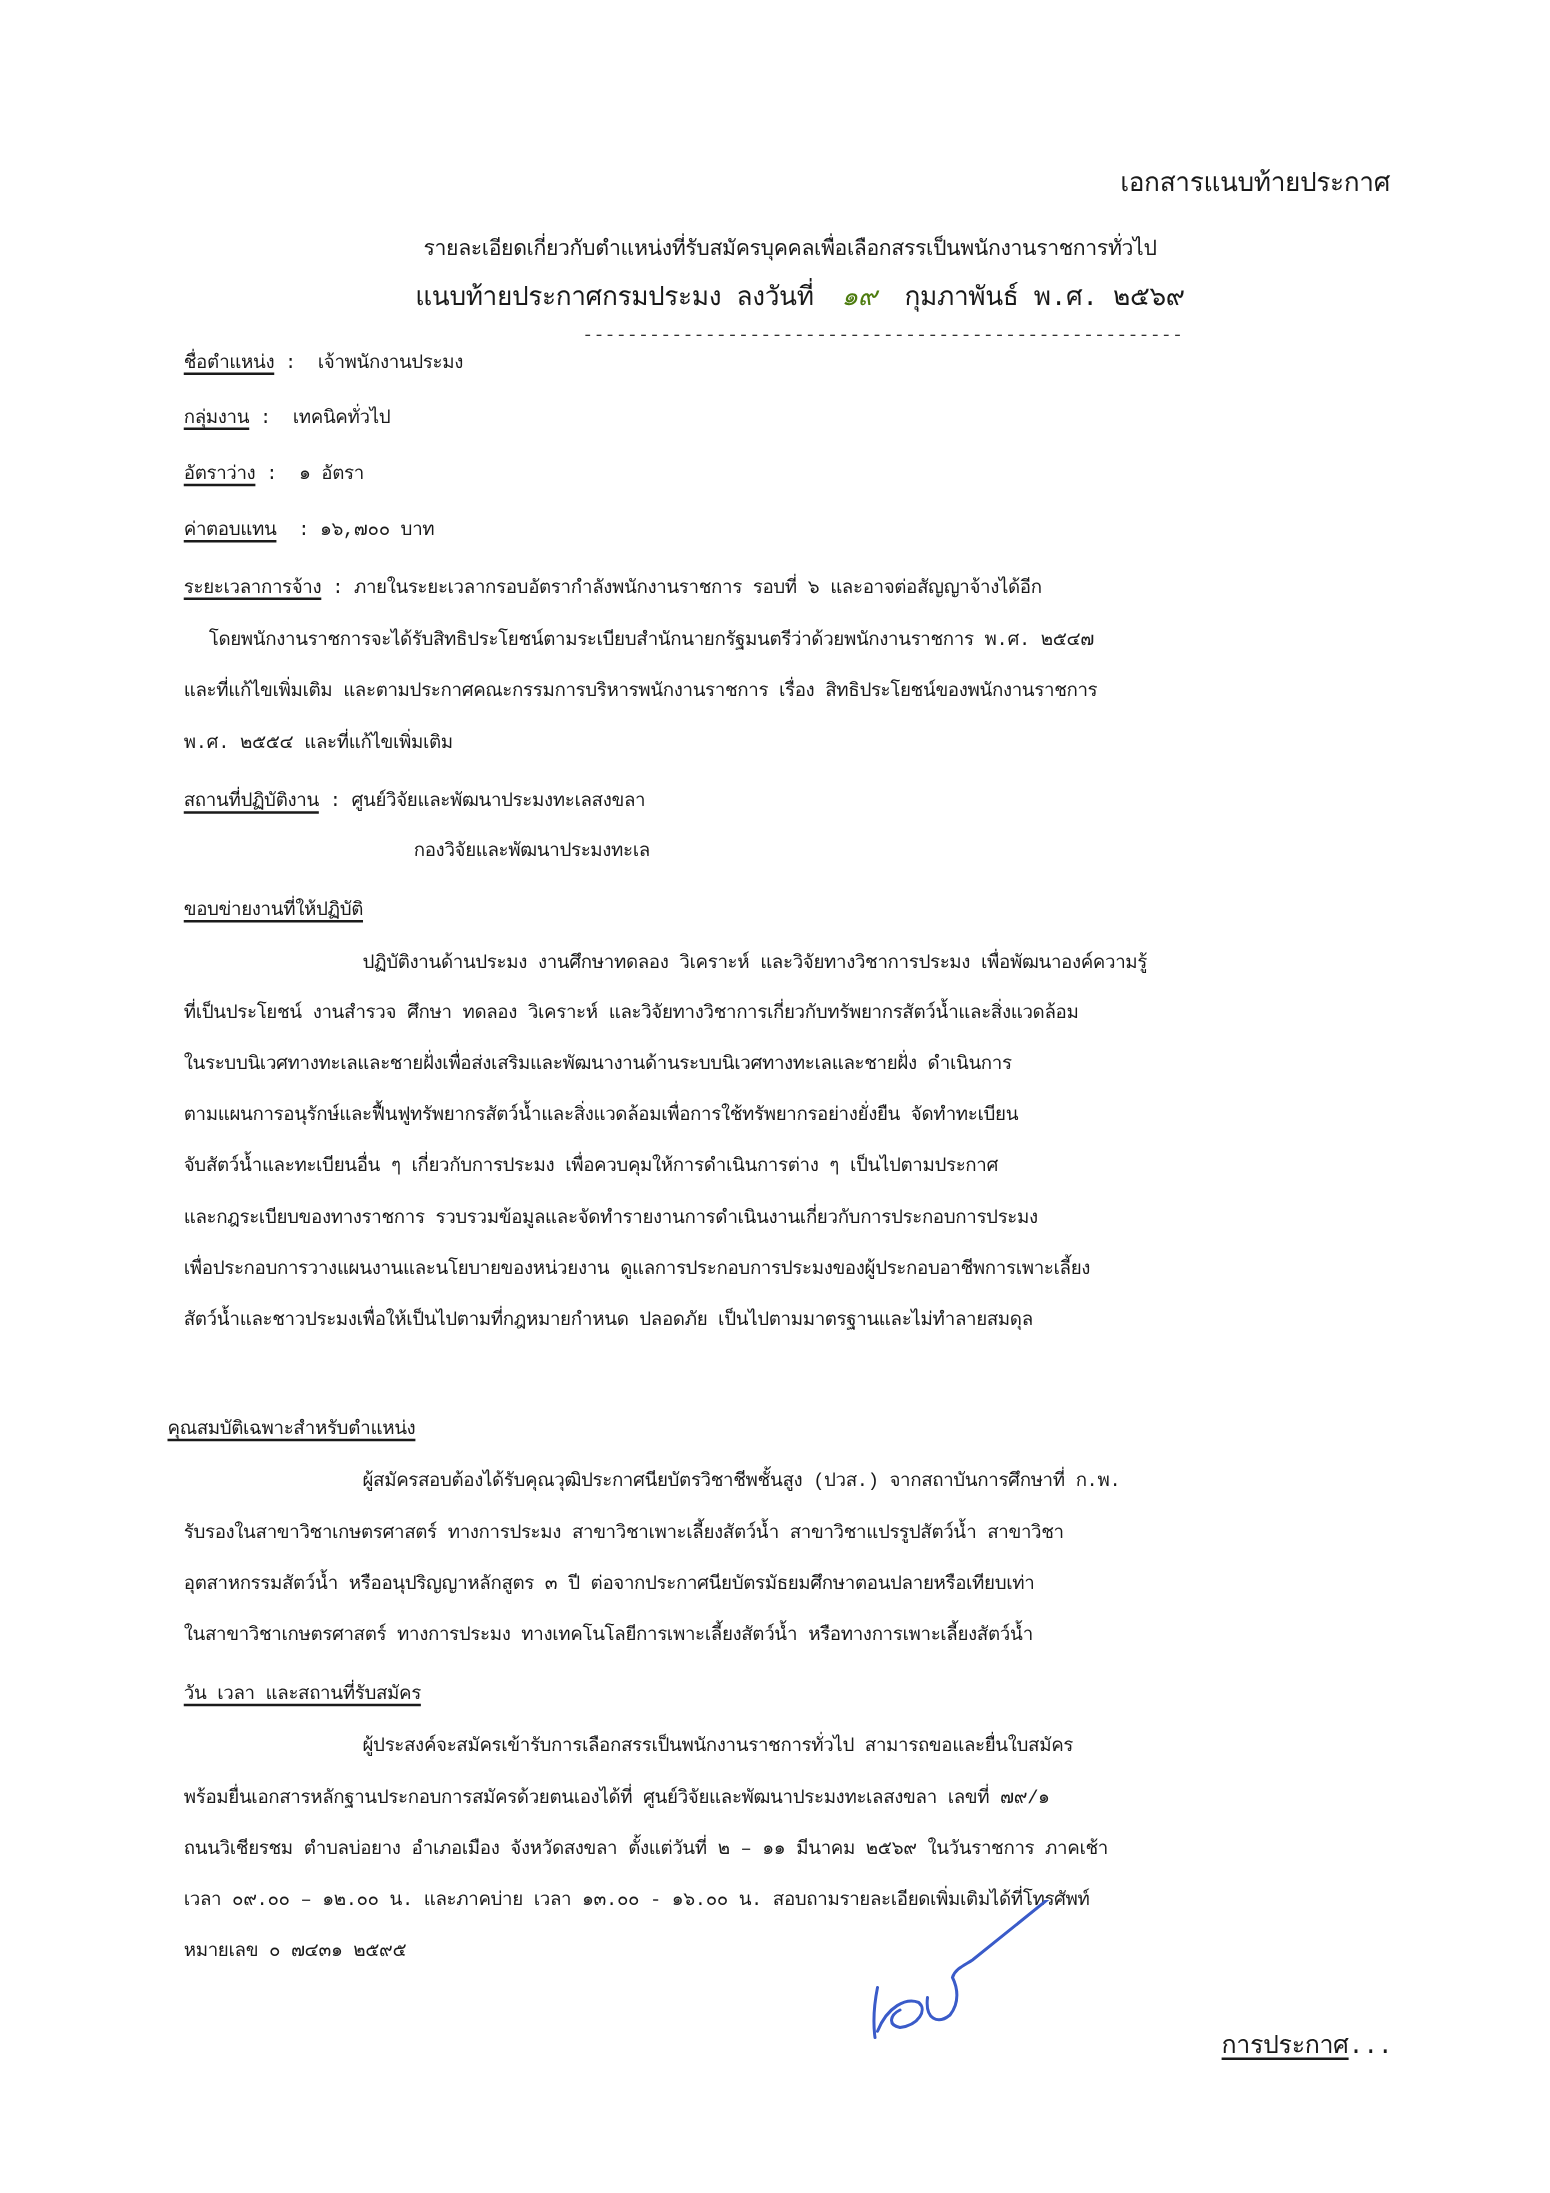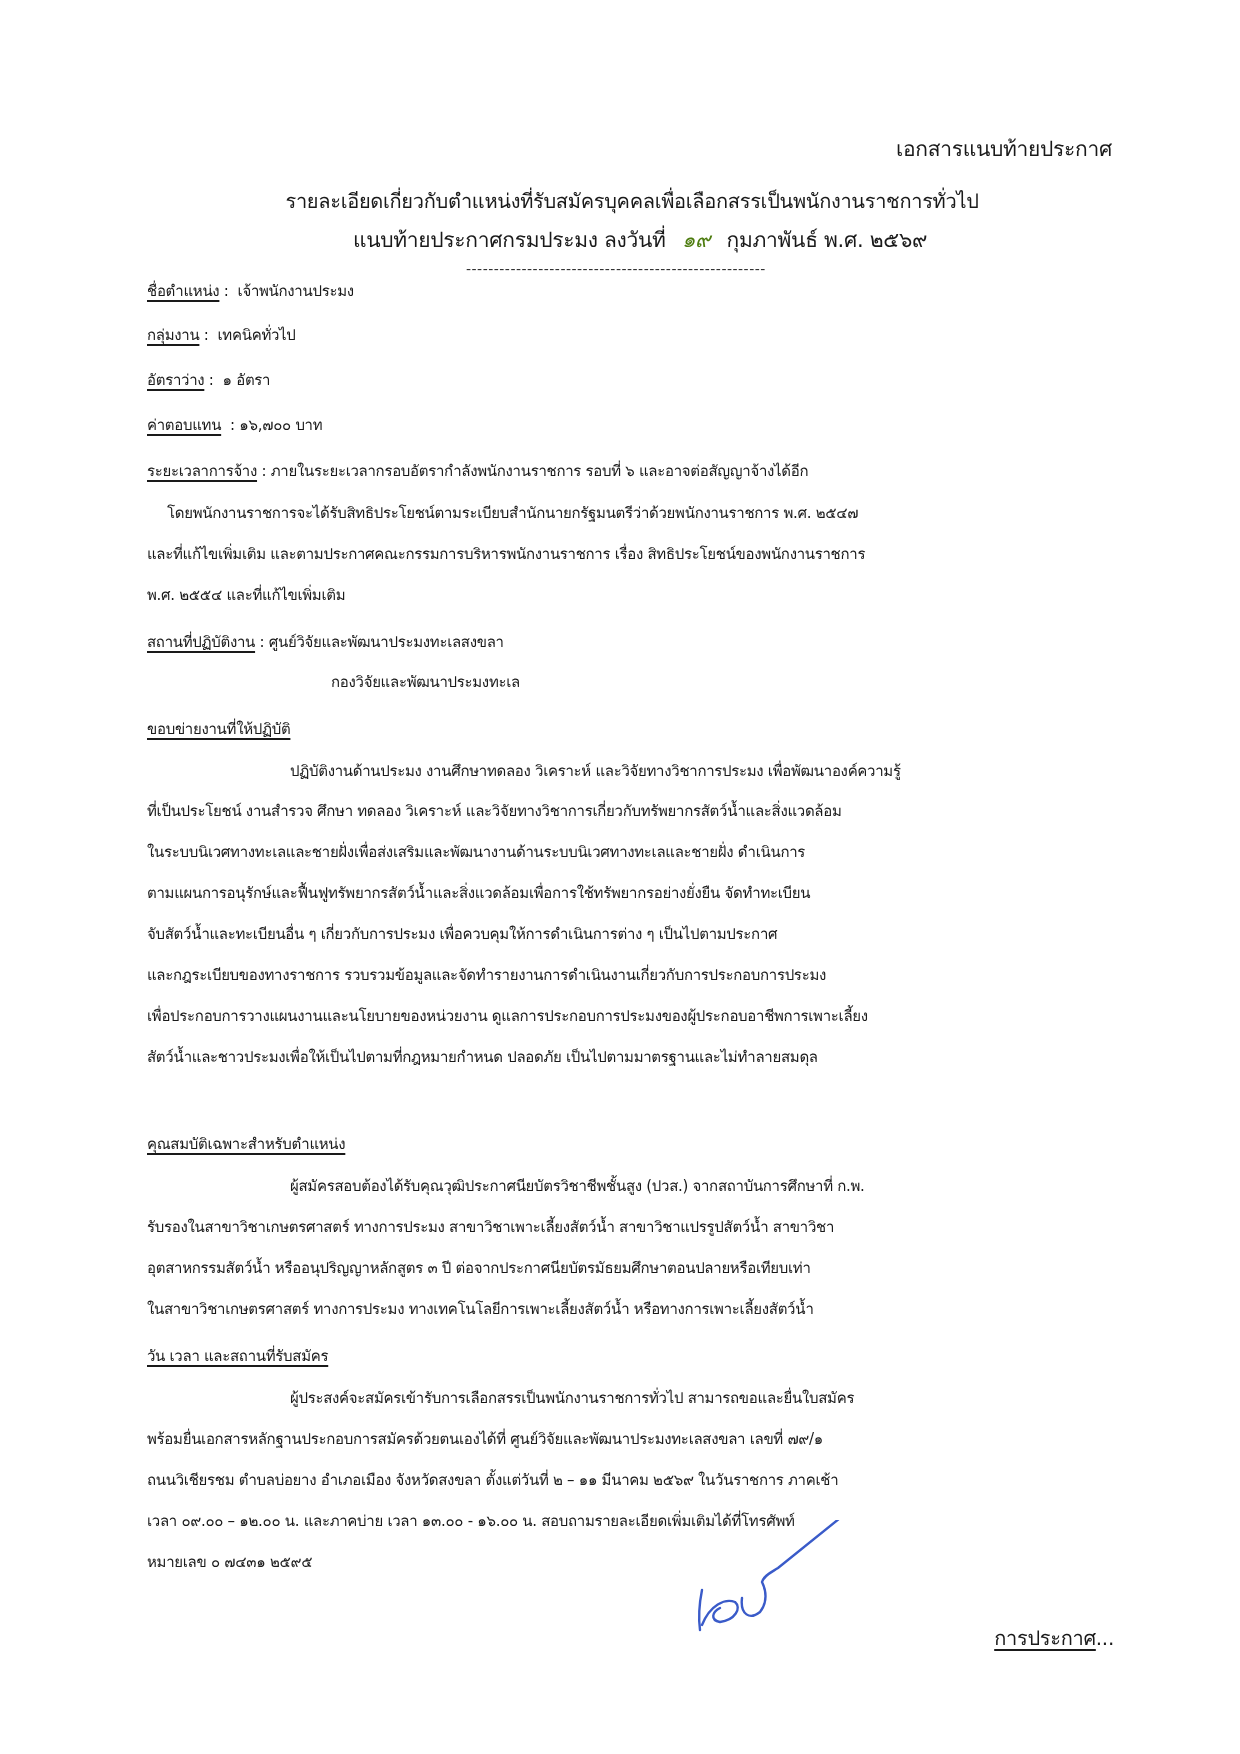--- a/index.html
+++ b/index.html
@@ -1,28 +1,28 @@
 <!DOCTYPE html>
 <html><head>
 <meta charset="utf-8">
 <style>
   html, body { margin: 0; padding: 0; background: #ffffff; }
   body {
     width: 1240px; height: 1754px; position: relative; overflow: hidden;
     font-family: "DejaVu Sans", "Liberation Sans", sans-serif;
     color: #1a1a1a;
   }
-  .page { position: absolute; left: 0; top: 0; width: 1240px; height: 1406px; }
+  .page { position: absolute; left: 0; top: 0; width: 1240px; height: 1406px; font-family: Liberation Mono, monospace; }
   .line {
     position: absolute; white-space: nowrap; font-size: 15px; line-height: 26px;
     letter-spacing: -0.3px;
   }
   .u { text-decoration: underline; text-underline-offset: 4px; text-decoration-thickness: 1.5px; }
   .header-right { right: 128px; top: 136px; font-size: 21px; }
-  .title1 { left: 0; right: 0; text-align: center; top: 188px; font-size: 20px; padding-left: 24px; }
+  .title1 { left: 0; right: 0; text-align: center; top: 188px; font-size: 17px; padding-left: 24px; }
   .title2 { left: 0; right: 0; text-align: center; top: 227px; font-size: 21px; padding-left: 40px; }
   .handdate { color: #4d7c0f; font-style: italic; font-size: 21px; margin: 0 10px; }
   .dashes { left: 466px; top: 256px; font-size: 14px; letter-spacing: 0.5px; color: #333; }
   .sig { position: absolute; left: 680px; top: 1500px; width: 200px; height: 120px; }
   .continue { right: 126px; top: 1625px; font-size: 20px; }
 </style>
 </head>
 <body>
 
 <div class="page">
@@ -65,21 +65,21 @@
   <div class="line u" style="left:147px; top:716px;">ขอบข่ายงานที่ให้ปฏิบัติ</div>
   <div class="line" style="left:290px; top:758px;">ปฏิบัติงานด้านประมง งานศึกษาทดลอง วิเคราะห์ และวิจัยทางวิชาการประมง เพื่อพัฒนาองค์ความรู้</div>
   <div class="line" style="left:147px; top:798px;">ที่เป็นประโยชน์ งานสำรวจ ศึกษา ทดลอง วิเคราะห์ และวิจัยทางวิชาการเกี่ยวกับทรัพยากรสัตว์น้ำและสิ่งแวดล้อม</div>
   <div class="line" style="left:147px; top:839px;">ในระบบนิเวศทางทะเลและชายฝั่งเพื่อส่งเสริมและพัฒนางานด้านระบบนิเวศทางทะเลและชายฝั่ง ดำเนินการ</div>
   <div class="line" style="left:147px; top:921px;">จับสัตว์น้ำและทะเบียนอื่น ๆ เกี่ยวกับการประมง เพื่อควบคุมให้การดำเนินการต่าง ๆ เป็นไปตามประกาศ</div>
   <div class="line" style="left:147px; top:880px;">ตามแผนการอนุรักษ์และฟื้นฟูทรัพยากรสัตว์น้ำและสิ่งแวดล้อมเพื่อการใช้ทรัพยากรอย่างยั่งยืน จัดทำทะเบียน</div>
   <div class="line" style="left:147px; top:962px;">และกฎระเบียบของทางราชการ รวบรวมข้อมูลและจัดทำรายงานการดำเนินงานเกี่ยวกับการประกอบการประมง</div>
   <div class="line" style="left:147px; top:1003px;">เพื่อประกอบการวางแผนงานและนโยบายของหน่วยงาน ดูแลการประกอบการประมงของผู้ประกอบอาชีพการเพาะเลี้ยง</div>
   <div class="line" style="left:147px; top:1044px;">สัตว์น้ำและชาวประมงเพื่อให้เป็นไปตามที่กฎหมายกำหนด ปลอดภัย เป็นไปตามมาตรฐานและไม่ทำลายสมดุล</div>
 
-  <div class="line u" style="left:147px; top:1131px;">คุณสมบัติเฉพาะสำหรับตำแหน่ง</div>
+  <div class="line u" style="left:134px; top:1131px;">คุณสมบัติเฉพาะสำหรับตำแหน่ง</div>
   <div class="line" style="left:290px; top:1173px;">ผู้สมัครสอบต้องได้รับคุณวุฒิประกาศนียบัตรวิชาชีพชั้นสูง (ปวส.) จากสถาบันการศึกษาที่ ก.พ.</div>
   <div class="line" style="left:147px; top:1214px;">รับรองในสาขาวิชาเกษตรศาสตร์ ทางการประมง สาขาวิชาเพาะเลี้ยงสัตว์น้ำ สาขาวิชาแปรรูปสัตว์น้ำ สาขาวิชา</div>
   <div class="line" style="left:147px; top:1255px;">อุตสาหกรรมสัตว์น้ำ หรืออนุปริญญาหลักสูตร ๓ ปี ต่อจากประกาศนียบัตรมัธยมศึกษาตอนปลายหรือเทียบเท่า</div>
   <div class="line" style="left:147px; top:1296px;">ในสาขาวิชาเกษตรศาสตร์ ทางการประมง ทางเทคโนโลยีการเพาะเลี้ยงสัตว์น้ำ หรือทางการเพาะเลี้ยงสัตว์น้ำ</div>
 
   <div class="line u" style="left:147px; top:1343px;">วัน เวลา และสถานที่รับสมัคร</div>
   <div class="line" style="left:290px; top:1385px;">ผู้ประสงค์จะสมัครเข้ารับการเลือกสรรเป็นพนักงานราชการทั่วไป สามารถขอและยื่นใบสมัคร</div>
   <div class="line" style="left:147px; top:1426px;">พร้อมยื่นเอกสารหลักฐานประกอบการสมัครด้วยตนเองได้ที่ ศูนย์วิจัยและพัฒนาประมงทะเลสงขลา เลขที่ ๗๙/๑</div>
   <div class="line" style="left:147px; top:1467px;">ถนนวิเชียรชม ตำบลบ่อยาง อำเภอเมือง จังหวัดสงขลา ตั้งแต่วันที่ ๒ – ๑๑ มีนาคม ๒๕๖๙ ในวันราชการ ภาคเช้า</div>
   <div class="line" style="left:147px; top:1508px;">เวลา ๐๙.๐๐ – ๑๒.๐๐ น. และภาคบ่าย เวลา ๑๓.๐๐ - ๑๖.๐๐ น. สอบถามรายละเอียดเพิ่มเติมได้ที่โทรศัพท์</div>

